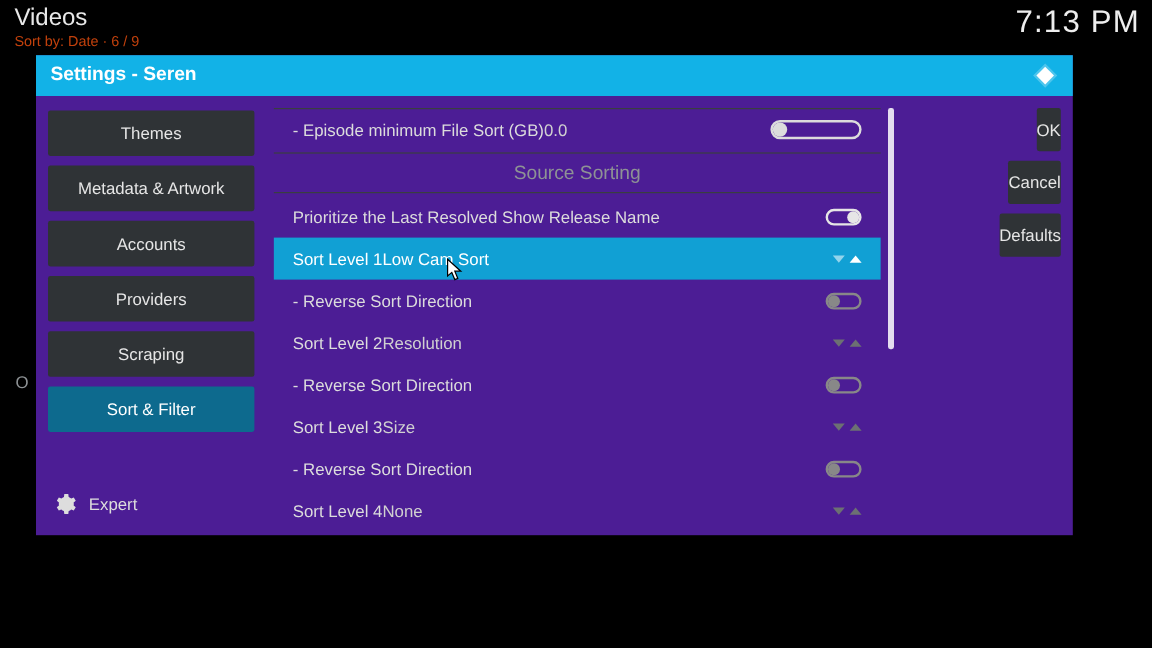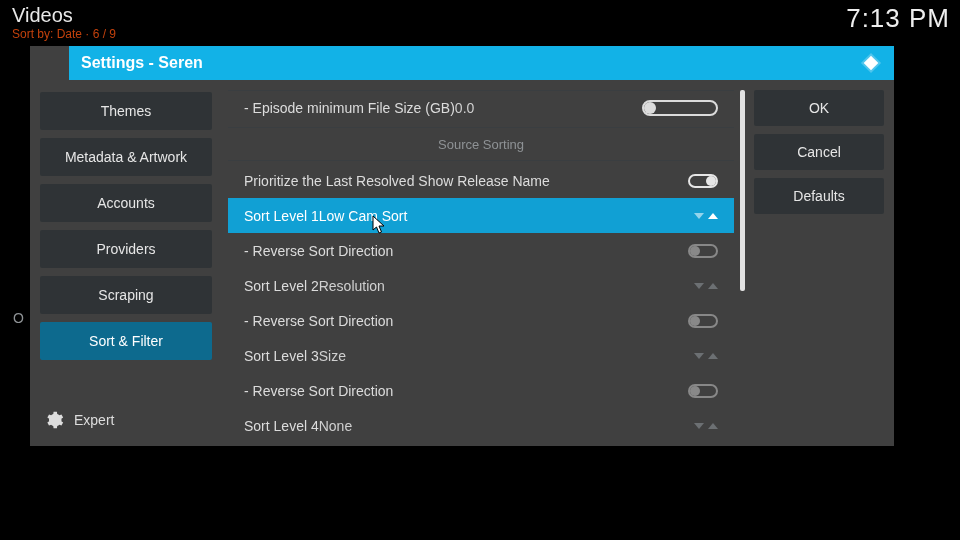--- a/index.html
+++ b/index.html
@@ -5,21 +5,21 @@
   * { margin:0; padding:0; box-sizing:border-box; font-family: Arial, Helvetica, sans-serif; }
   html,body { width:960px; height:540px; background:#000; color:#ddd; overflow:hidden; -webkit-font-smoothing:antialiased; }
 
   .top-bar { position:absolute; top:0; left:0; right:0; height:40px; padding:4px 12px 0 12px; }
   .top-title { font-size:20px; font-weight:400; color:#e8e8e8; }
   .top-sub { font-size:12px; color:#c2410c; margin-top:0; }
   .top-clock { position:absolute; top:3px; right:10px; font-size:26px; font-weight:300; color:#eee; letter-spacing:1px;}
 
   .dialog {
     position:absolute; left:30px; top:46px; width:864px; height:400px;
-    background:#404040; box-shadow:0 0 0 1px #000;padding-left:39px;
+    background:#4c1d95; box-shadow:0 0 0 1px #000;
   }
   .dialog-header {
     height:34px; background:#12b2e7; color:#fff; line-height:34px;
     padding:0 12px; font-size:16px; font-weight:600;
     display:flex; align-items:center; justify-content:space-between;
   }
   .kodi-logo svg { width:22px; height:22px; display:block; }
 
   .columns { position:absolute; top:34px; bottom:0; left:0; right:0; display:flex; }
 
@@ -43,21 +43,21 @@
   .row {
     display:flex; align-items:center; padding:0 16px; height:35px;
     font-size:14px; color:#dcdcdc;
   }
   .row.top-border { border-top:1px solid #3a3e41; }
   .row.indent .label::before { content:"- "; }
   .row .label { flex:0 0 auto; }
   .row .value { flex:1; text-align:left; color:#d0d0d0; font-size:14px; padding-right:12px;}
   .section-header {
     height:34px; line-height:34px; text-align:center; color:#8e9295;
-    font-size:13px; border-top:1px solid #3a3e41; border-bottom:1px solid #3a3e41;
+    font-size:16px; border-top:1px solid #3a3e41; border-bottom:1px solid #3a3e41;
     margin:2px 0 2px 0;
   }
   .row.selected { background:#11a0d4; color:#fff; }
   .row.selected .value { color:#fff; }
 
   
   .toggle { width:30px; height:14px; border:2px solid #888; border-radius:10px; position:relative; flex:0 0 auto;}
   .toggle::after { content:""; position:absolute; width:10px; height:10px; background:#888; border-radius:50%; top:0; left:0;}
   .toggle.on { border-color:#e6e6e6; }
   .toggle.on::after { left:auto; right:0; background:#e6e6e6; }
@@ -72,21 +72,21 @@
   .spin .down { border-top:6px solid #6c7073; }
   .spin .up { border-bottom:6px solid #6c7073; }
   .spin.white .down { border-top-color:#fff; opacity:.55;}
   .spin.white .up { border-bottom-color:#fff; }
 
   
   .scrolltrack { width:5px; background:transparent; margin:10px 1px 10px 0; height:calc(100% - 20px); position:relative;}
   .scrollthumb { position:absolute; top:0; width:5px; height:58%; background:#ffffff; opacity:.85; border-radius:2px;}
 
   
-  .right { width:148px; padding:10px 10px 10px 8px; display:flex; flex-direction:column; gap:8px;}
+  .right { width:148px; padding:10px 10px 10px 8px; display:flex; flex-direction:column; gap:8px;align-items:flex-end;}
   .btn { background:#2f3336; color:#e6e6e6; height:36px; line-height:36px; text-align:center; font-size:14px; border-radius:2px; cursor:pointer;}
 
   .cursor { position:absolute; width:16px; height:20px; pointer-events:none; }
   .cursor svg { width:16px; height:20px; display:block;}
 
   .stray-o { position:absolute; left:13px; top:310px; color:#8e9295; font-size:14px;}
 </style>
 </head>
 <body>
 
@@ -128,21 +128,21 @@
             </svg>
         </span>
         <span>Expert</span>
       </div>
     </div>
 
     <div class="content">
       <div class="content-inner">
 
         <div class="row indent top-border">
-          <span class="label">Episode minimum File Size (GB)</span>
+          <span class="label">Episode minimum File Sort (GB)</span>
           <span class="value">0.0</span>
           <span class="slider-pill"></span>
         </div>
 
         <div class="section-header">Source Sorting</div>
 
         <div class="row">
           <span class="label">Prioritize the Last Resolved Show Release Name</span>
           <span class="value"></span>
           <span class="toggle on"></span>

